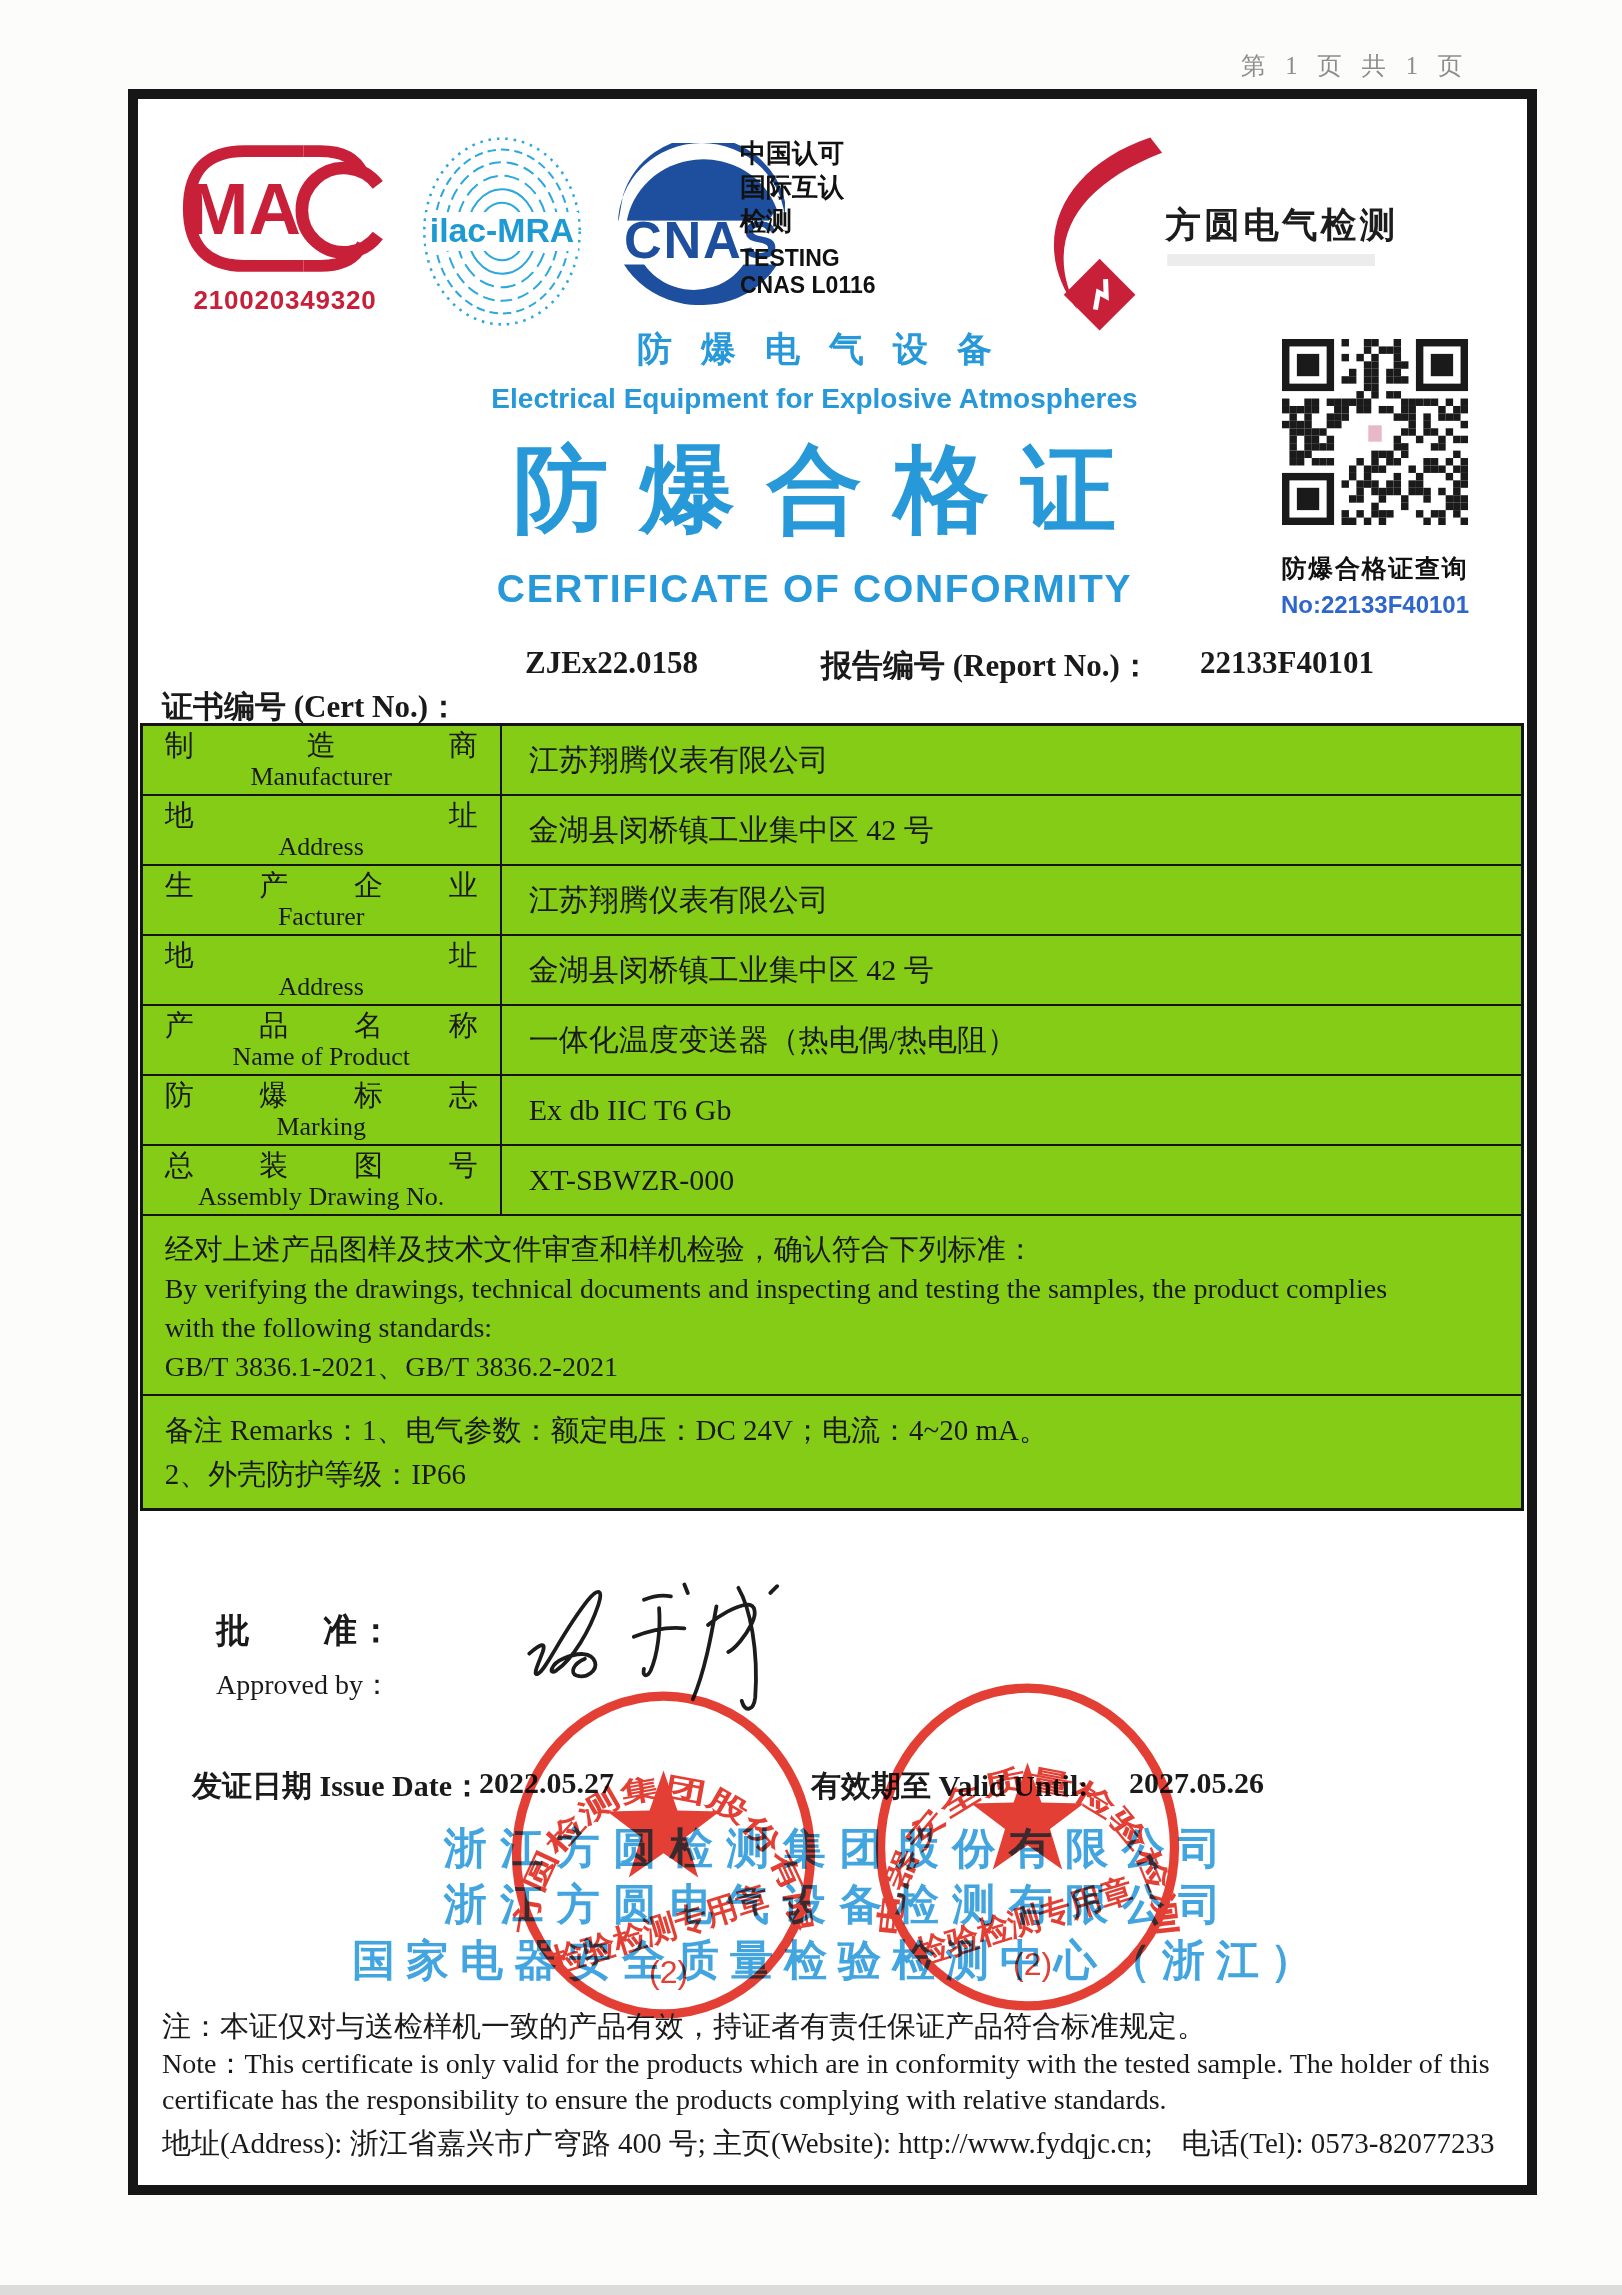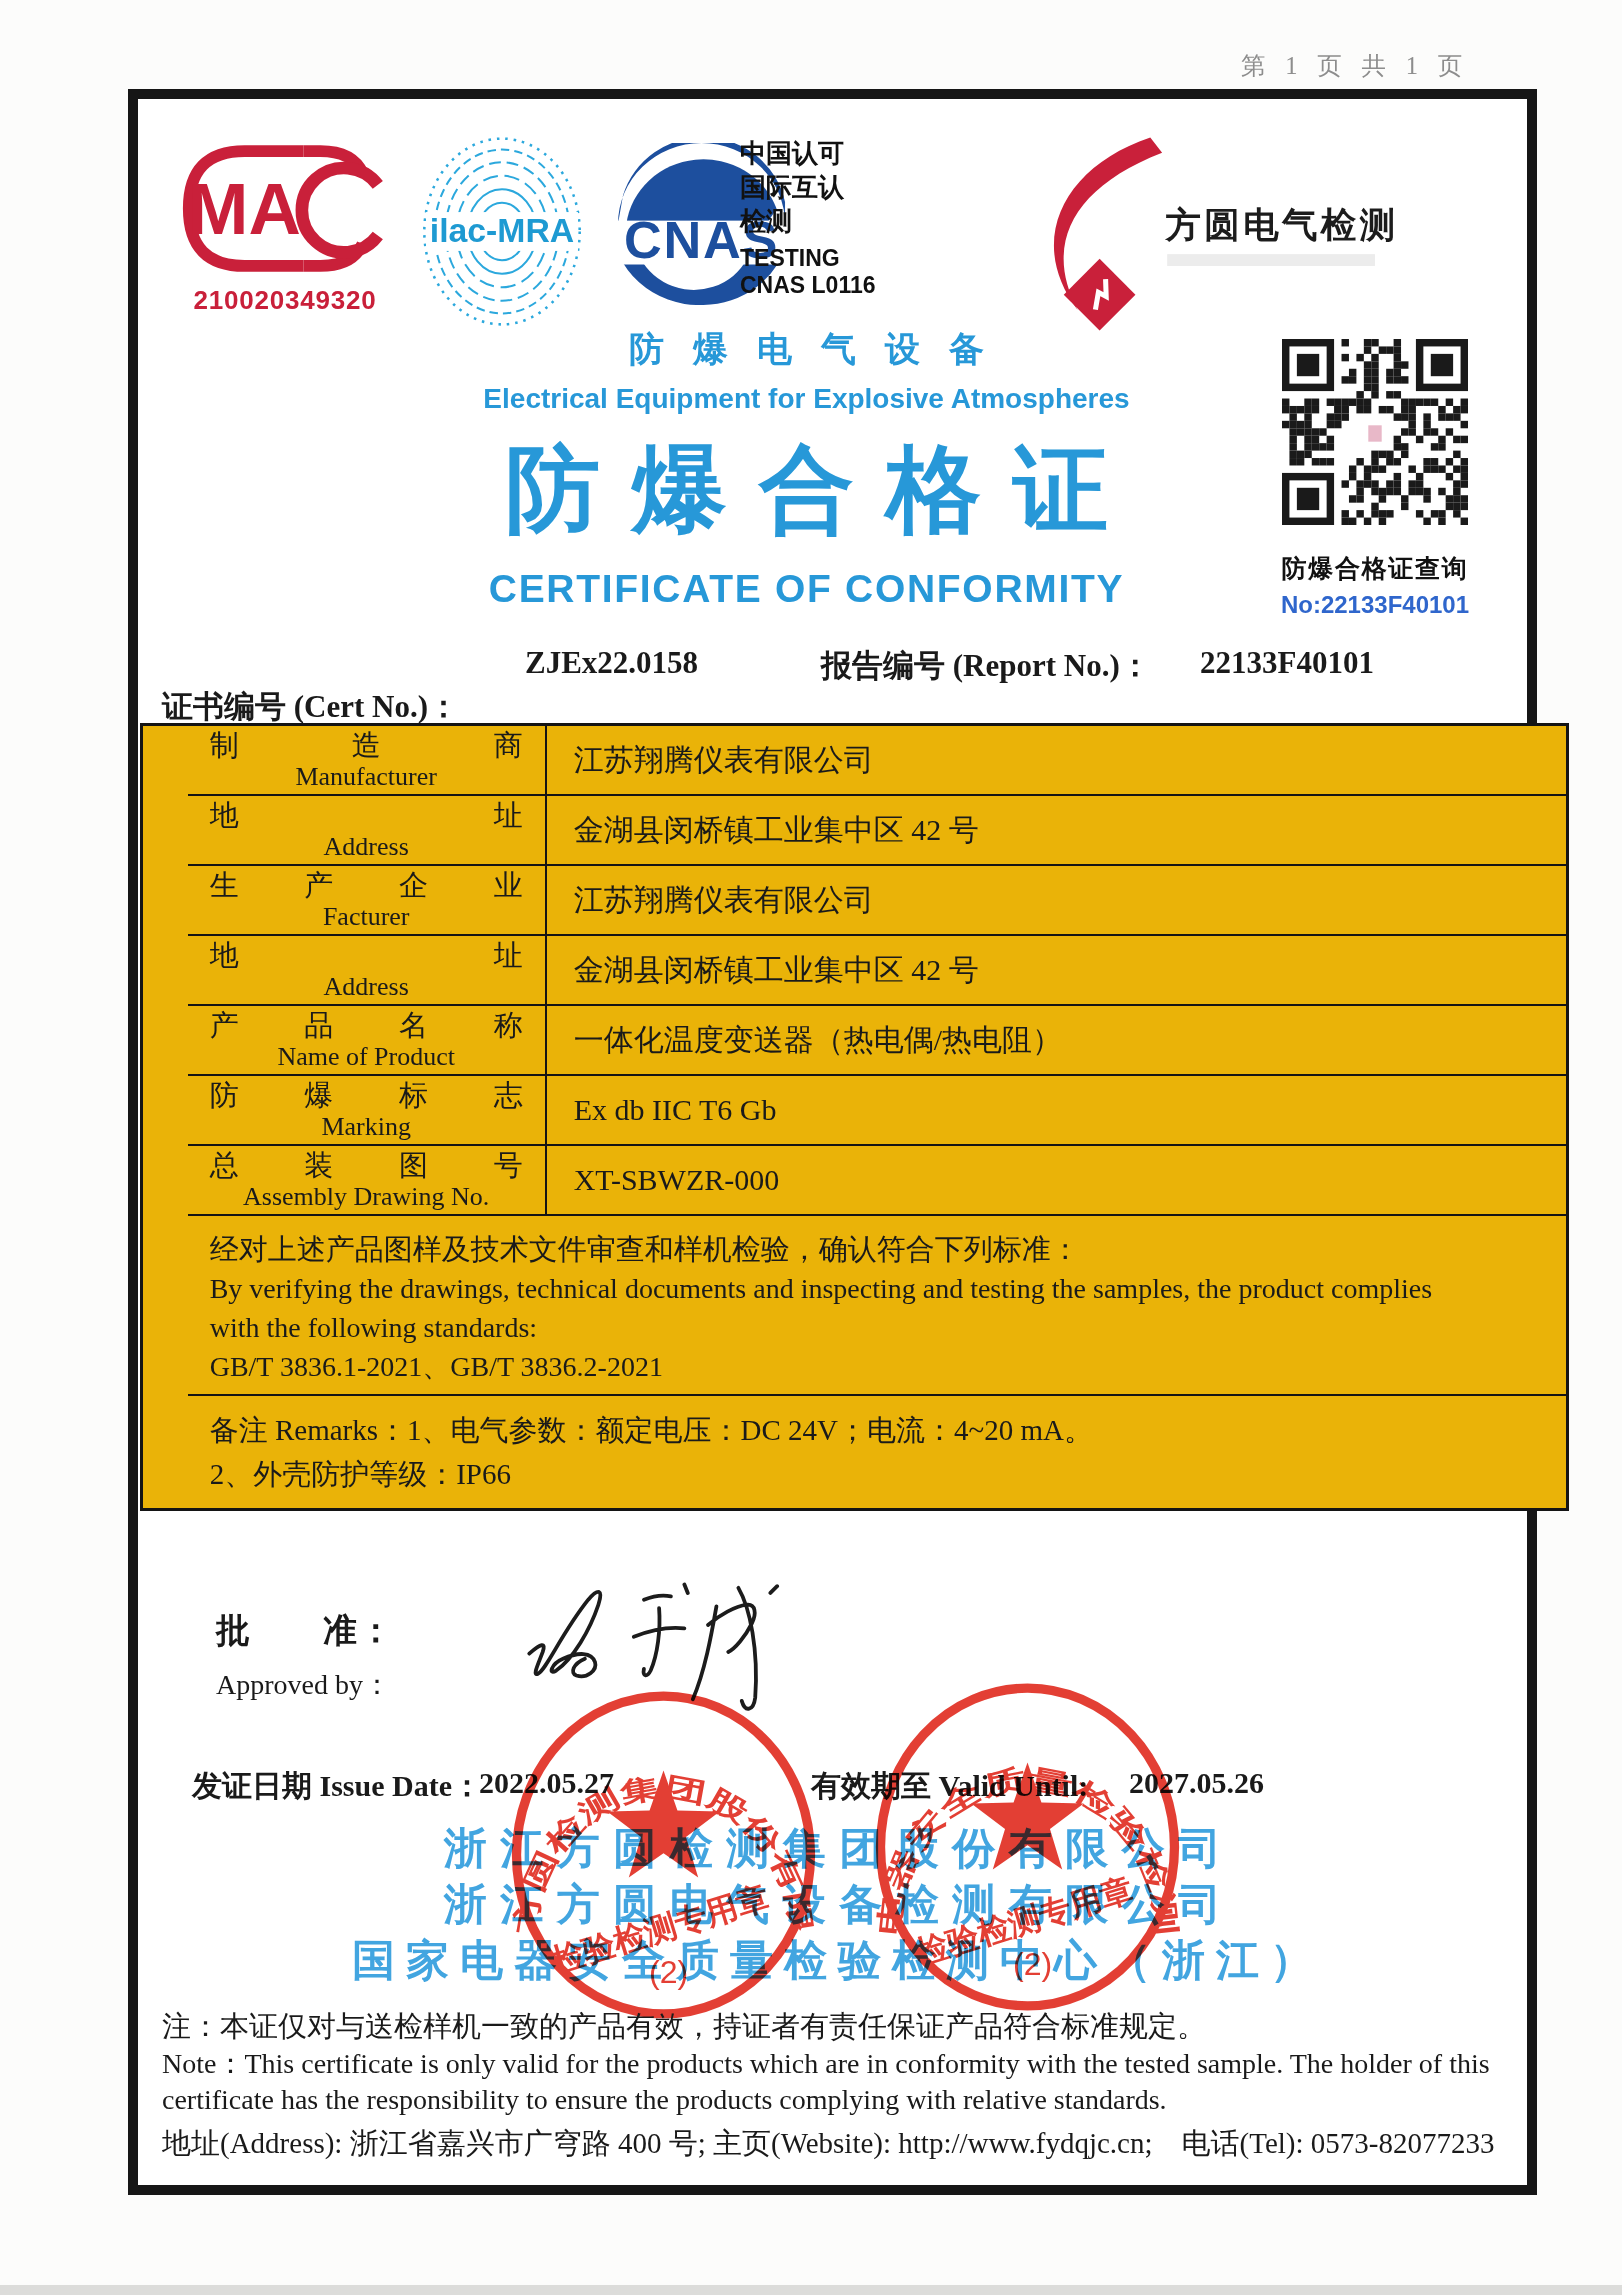--- a/index.html
+++ b/index.html
@@ -39,34 +39,34 @@
 
   
   .qr-wrap { left:1133px; top:240px; width:208px; text-align:center; }
   .qr-caption { margin-top:23px; font-size:25px; font-weight:bold;
     font-family:"Liberation Sans","DejaVu Sans",sans-serif; color:#111; letter-spacing:1.7px; }
   .qr-no { font-size:24px; font-weight:bold; color:#2f66cc;
     font-family:"Liberation Sans","DejaVu Sans",sans-serif;margin-top:6px; }
 
   
   .titles { left:0; top:227px; width:1337px; text-align:center;
-    font-family:"Liberation Sans","DejaVu Sans",sans-serif; color:#2798d8; }
+    font-family:"Liberation Sans","DejaVu Sans",sans-serif; color:#2798d8;padding-left:8px; }
   .t-cn-small { font-size:35px; font-weight:700; letter-spacing:29px; text-indent:29px; }
   .t-en-small { font-size:28px; font-weight:700; margin-top:10px; letter-spacing:0px; }
   .t-cn-big   { font-size:95px; font-weight:700; letter-spacing:32px; text-indent:32px; margin-top:12px; }
   .t-en-big   { font-size:39px; font-weight:600; letter-spacing:1.7px; margin-top:12px; }
 
   
   .cert-row { left:0px; top:546px; width:1389px; height:42px; font-weight:700; font-size:31px; }
   .cert-row span { position:absolute; white-space:nowrap; }
   .c-l1 { left:24px;margin-top:41px; }  .c-v1 { left:387px; }
   .c-l2 { left:683px; } .c-v2 { left:1062px; }
 
   
-  .cert-table { left:1.7px; top:624px; width:1378px; border:3.4px solid #141414; background:#eab308;padding-left:45px; }
+  .cert-table { left:1.7px; top:624px; width:1378px; border:3.4px solid #141414; background:#84cc16; }
   .t-row { display:flex; height:68px; border-bottom:2.5px solid #141414; }
   .cell-label { width:313px; border-right:2.5px solid #141414; padding:2.5px 22px;
     display:flex; flex-direction:column; justify-content:center; }
   .lbl-cn { font-size:29px; text-align:justify; text-align-last:justify; line-height:34px; }
   .lbl-en { font-size:26px; text-align:center; line-height:30px; }
   .cell-value { flex:1; display:flex; align-items:center; padding-left:27px; font-size:30px; }
   .std-block { padding:13.5px 22px 8.5px 22px; border-bottom:2.5px solid #141414; }
   .std-block div { line-height:39px; }
   .std-cn { font-size:29px; }
   .std-en { font-size:28px; }

